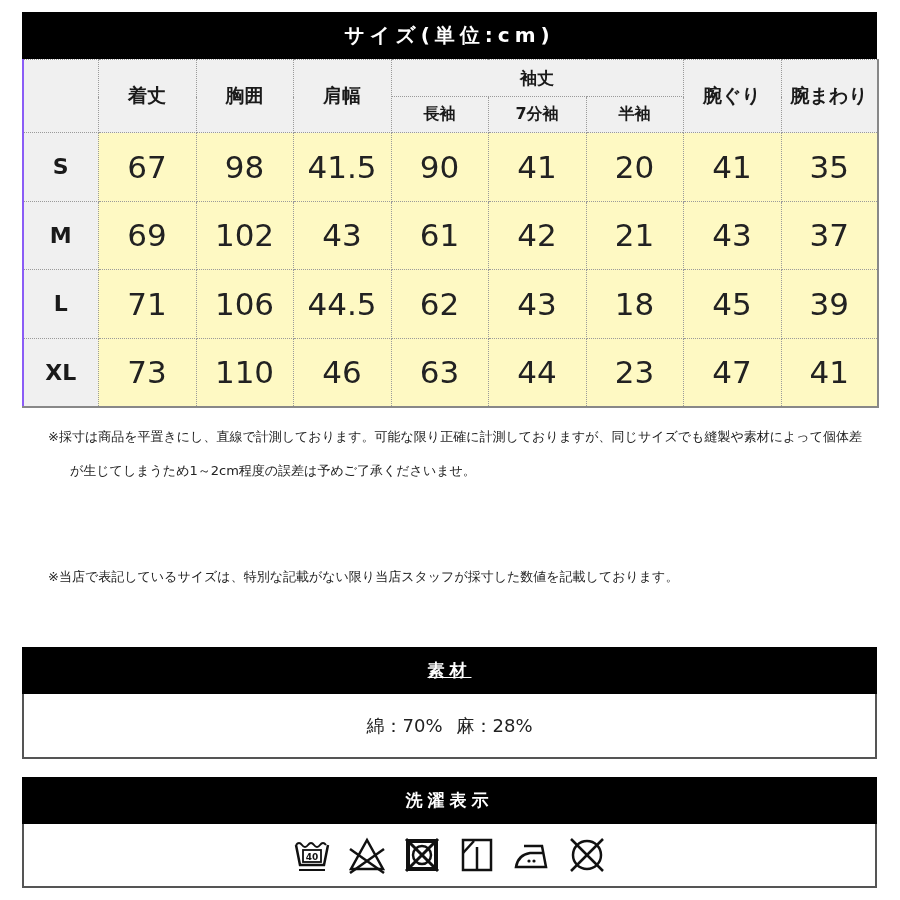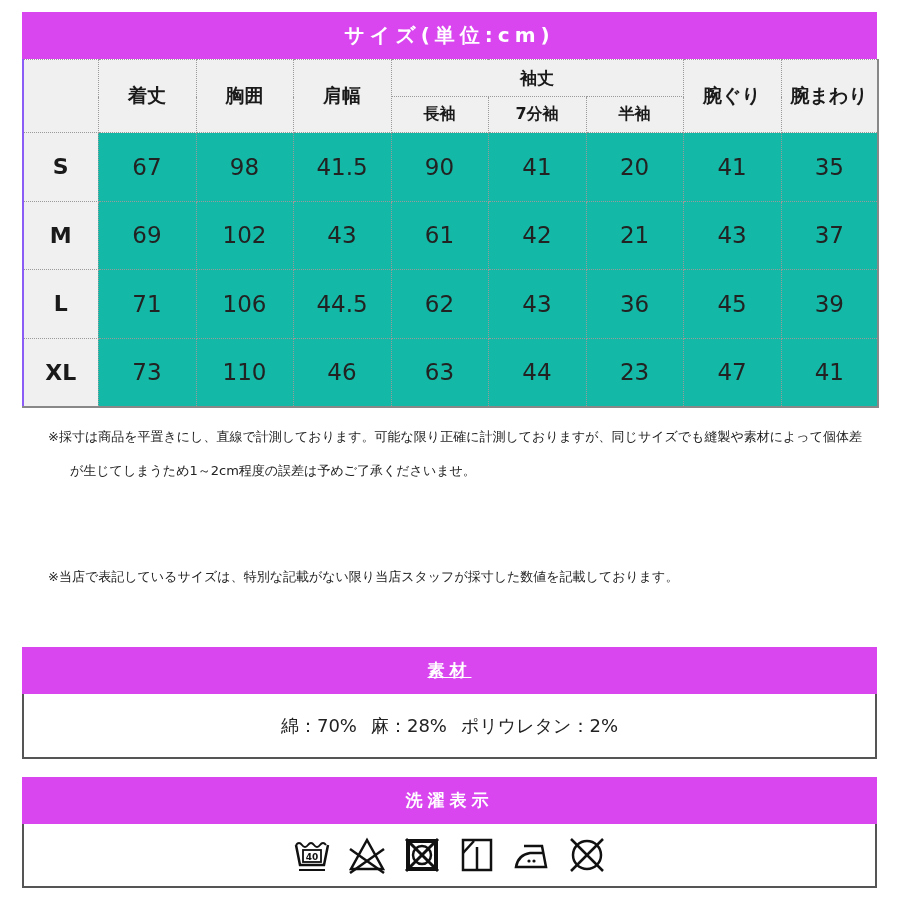--- a/index.html
+++ b/index.html
@@ -1,21 +1,21 @@
 <!DOCTYPE html>
 <html><head>
 <meta charset="utf-8">
 <style>
   * { box-sizing: border-box; margin: 0; padding: 0; }
   html, body { width: 900px; height: 900px; background: #ffffff; overflow: hidden; }
   body { position: relative; font-family: "DejaVu Sans", sans-serif; color: #222222; }
 
   .bar {
     position: absolute; left: 22px; width: 855px;
-    background: #d946ef; color: #ffffff;
+    background: #000000; color: #ffffff;
     display: flex; align-items: center; justify-content: center;
     font-weight: bold; letter-spacing: 5px;
   }
 
   
   #size-bar { top: 12px; height: 47px; font-size: 20px; }
   #size-table {
     position: absolute; left: 22px; top: 59px; width: 855px; height: 347px;
     border-collapse: collapse; table-layout: fixed;
     border-left: 2px solid #8b5cf6; border-right: 2px solid #888; border-bottom: 2px solid #888;
@@ -24,21 +24,21 @@
     border: 1px dotted #9a9a9a; text-align: center; vertical-align: middle;
   }
   #size-table th {
     background: #f0f0f0; font-weight: bold; font-size: 19px; color: #1a1a1a;
     font-family: "DejaVu Sans", sans-serif;
   }
   #size-table th.sub { font-size: 16px; }
   #size-table td.size-label {
     background: #f0f0f0; font-weight: bold; font-size: 22px; color: #1a1a1a;
   }
-  #size-table td.val { font-size: 23px; color: #222; background: #14b8a6; }
+  #size-table td.val { font-size: 31px; color: #222; background: #fef9c3; }
   #size-table tr.head1 { height: 37px; }
   #size-table tr.head2 { height: 36px; }
   #size-table tr.body-row { height: 68.5px; }
 
   
   .note {
     position: absolute; left: 48px; width: 820px;
     font-size: 13px; line-height: 34px; color: #222;
     padding-left: 22px; text-indent: -22px;
   }
@@ -118,21 +118,21 @@
     <td class="val">43</td>
     <td class="val">37</td>
   </tr>
   <tr class="body-row">
     <td class="size-label">L</td>
     <td class="val">71</td>
     <td class="val">106</td>
     <td class="val">44.5</td>
     <td class="val">62</td>
     <td class="val">43</td>
-    <td class="val">36</td>
+    <td class="val">18</td>
     <td class="val">45</td>
     <td class="val">39</td>
   </tr>
   <tr class="body-row">
     <td class="size-label">XL</td>
     <td class="val">73</td>
     <td class="val">110</td>
     <td class="val">46</td>
     <td class="val">63</td>
     <td class="val">44</td>
@@ -143,21 +143,20 @@
 </tbody>
   </table>
 
 <p id="note1" class="note">※採寸は商品を平置きにし、直線で計測しております。可能な限り正確に計測しておりますが、同じサイズでも縫製や素材によって個体差が生じてしまうため1～2cm程度の誤差は予めご了承くださいませ。</p>
 <p id="note2" class="note">※当店で表記しているサイズは、特別な記載がない限り当店スタッフが採寸した数値を記載しております。</p>
 
 <div id="material-bar" class="bar">素材</div>
 <div id="material-box">
   <span>綿：70%</span>
   <span>麻：28%</span>
-  <span>ポリウレタン：2%</span>
 </div>
 
 <div id="care-bar" class="bar">洗濯表示</div>
 <div id="care-box">
 
   <svg class="care-icon" viewBox="0 0 44 40">
     <path d="M6 10 L10 30 L34 30 L38 10" fill="none" stroke="#111" stroke-width="2.5"></path>
     <path d="M6 10 q3 -4 6 0 q3 4 6 0 q3 -4 6 0 q3 4 6 0 q3 -4 6 0" fill="none" stroke="#111" stroke-width="2"></path>
     <rect x="13" y="15" width="18" height="12" fill="none" stroke="#111" stroke-width="1.8"></rect>
     <text x="22" y="25" font-size="9" font-weight="bold" text-anchor="middle" fill="#111" font-family="DejaVu Sans, sans-serif">40</text>

